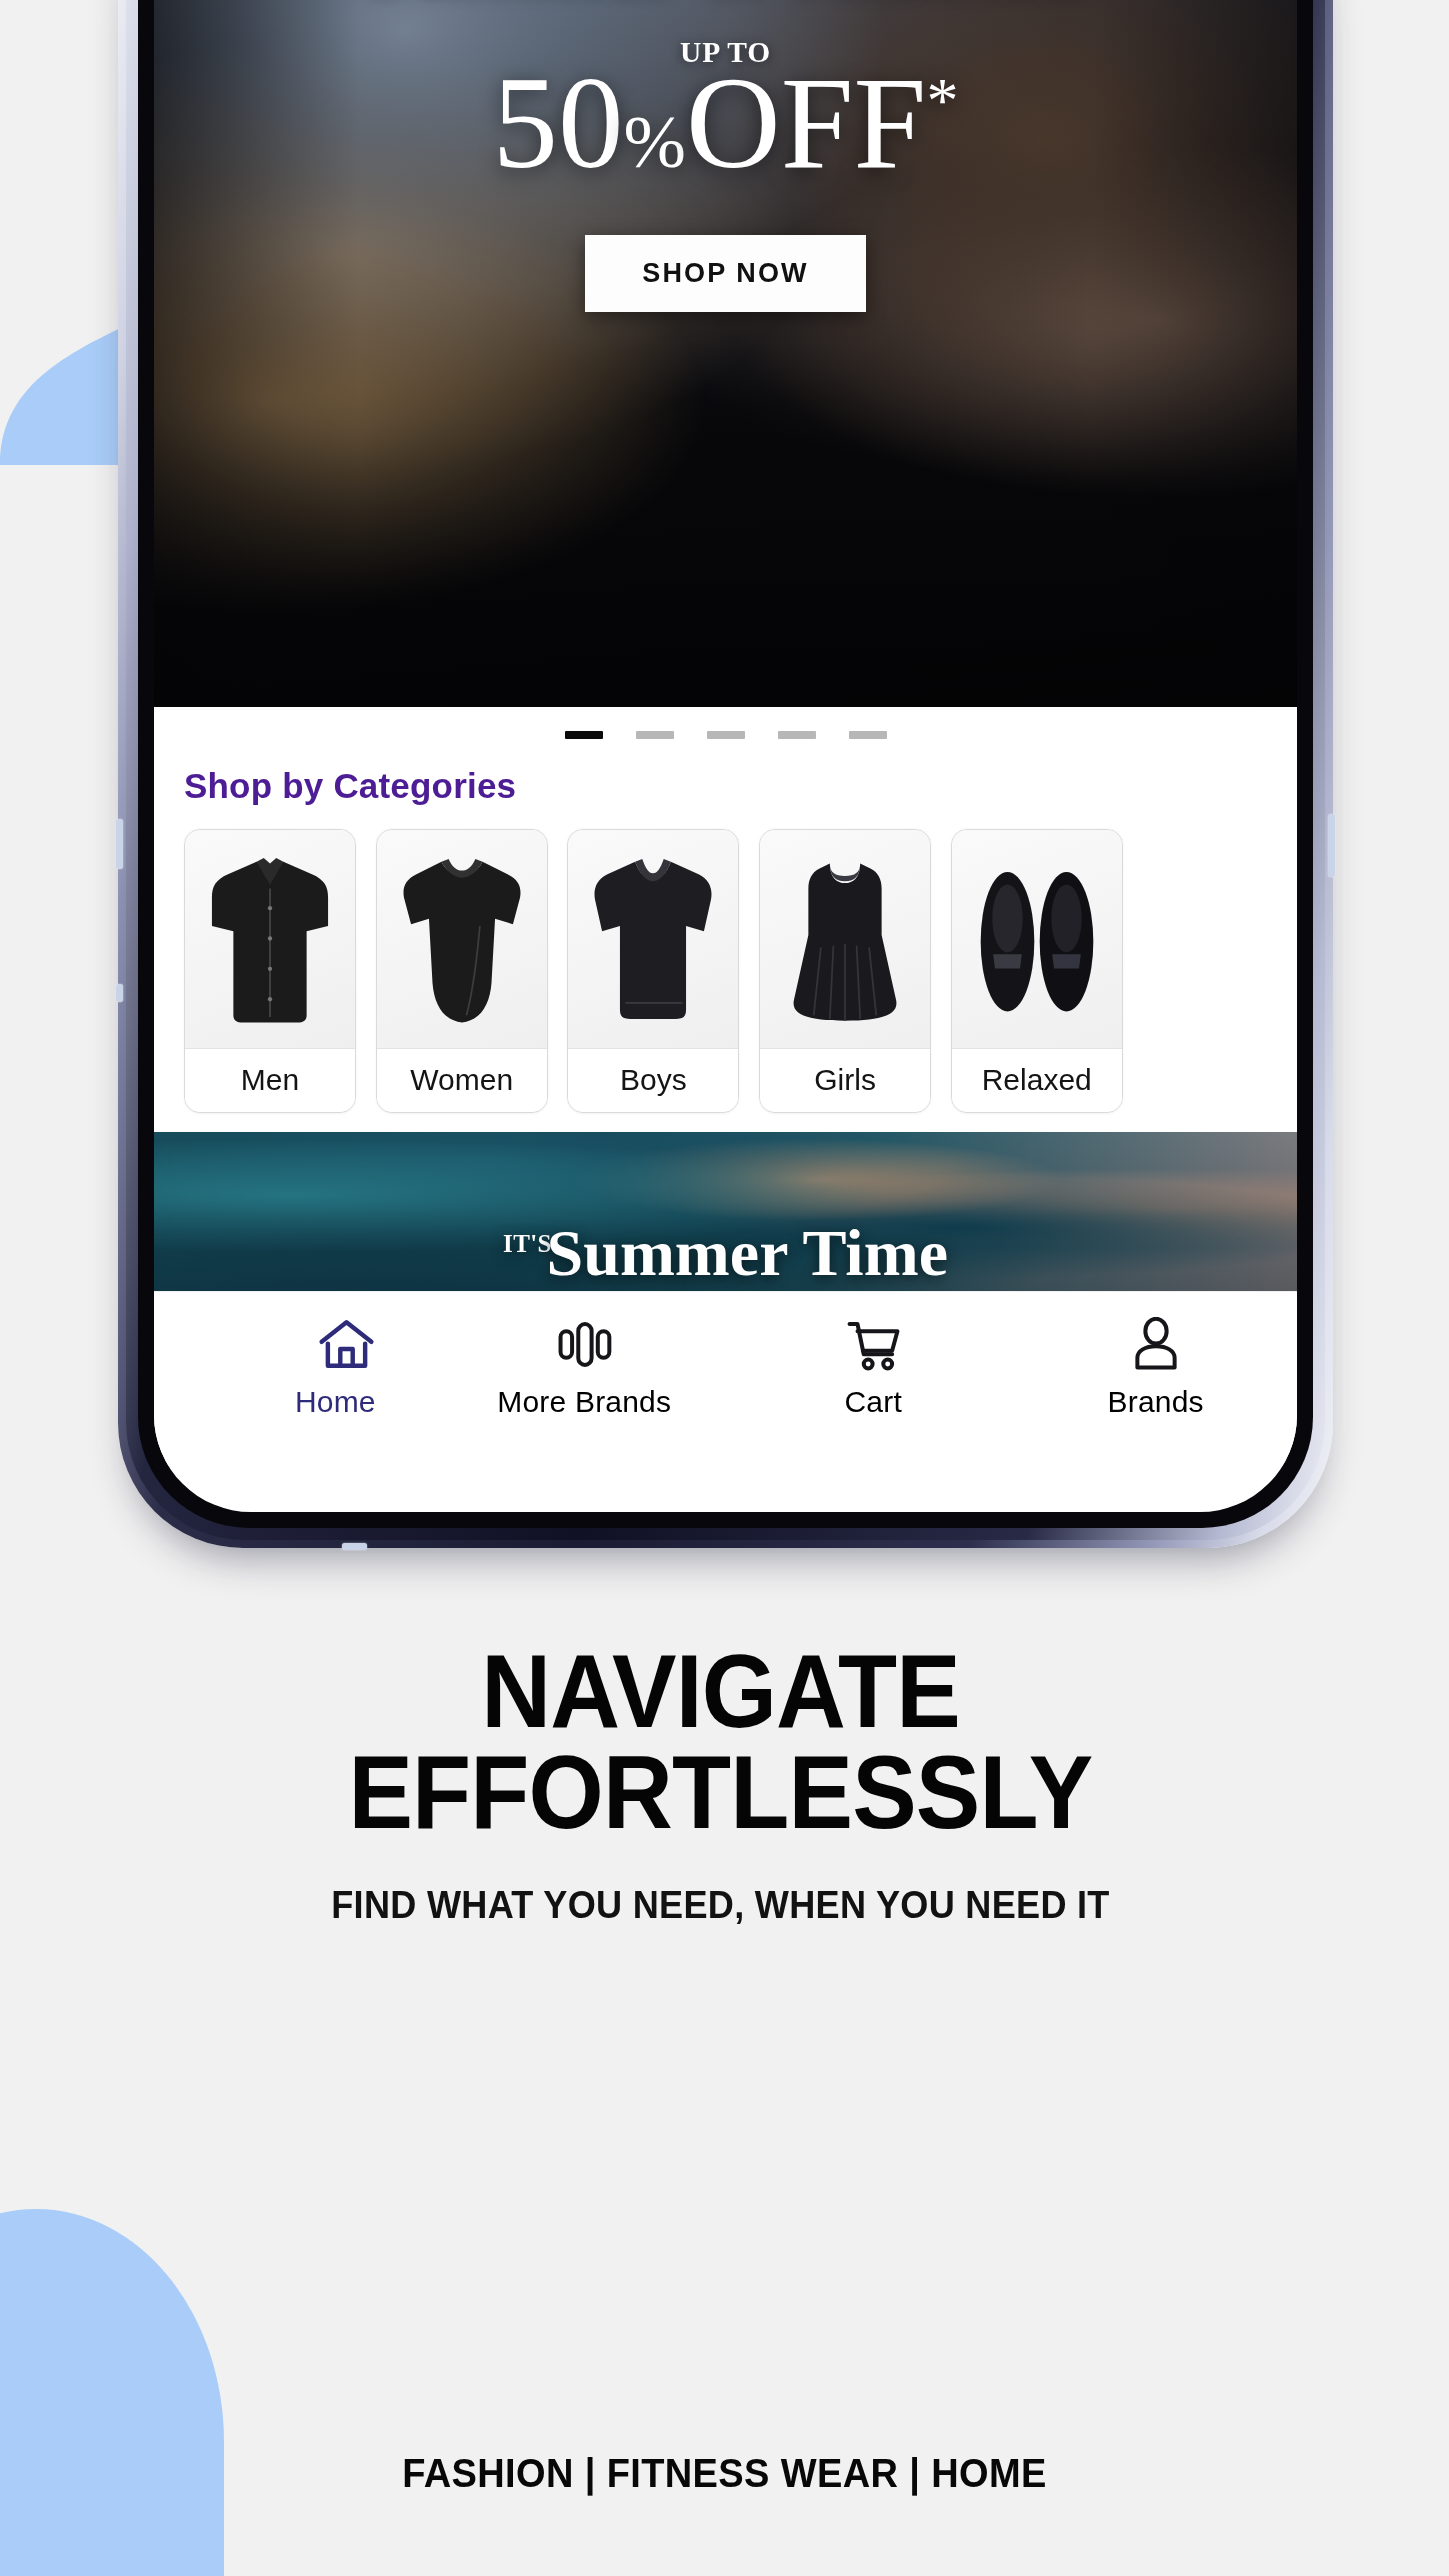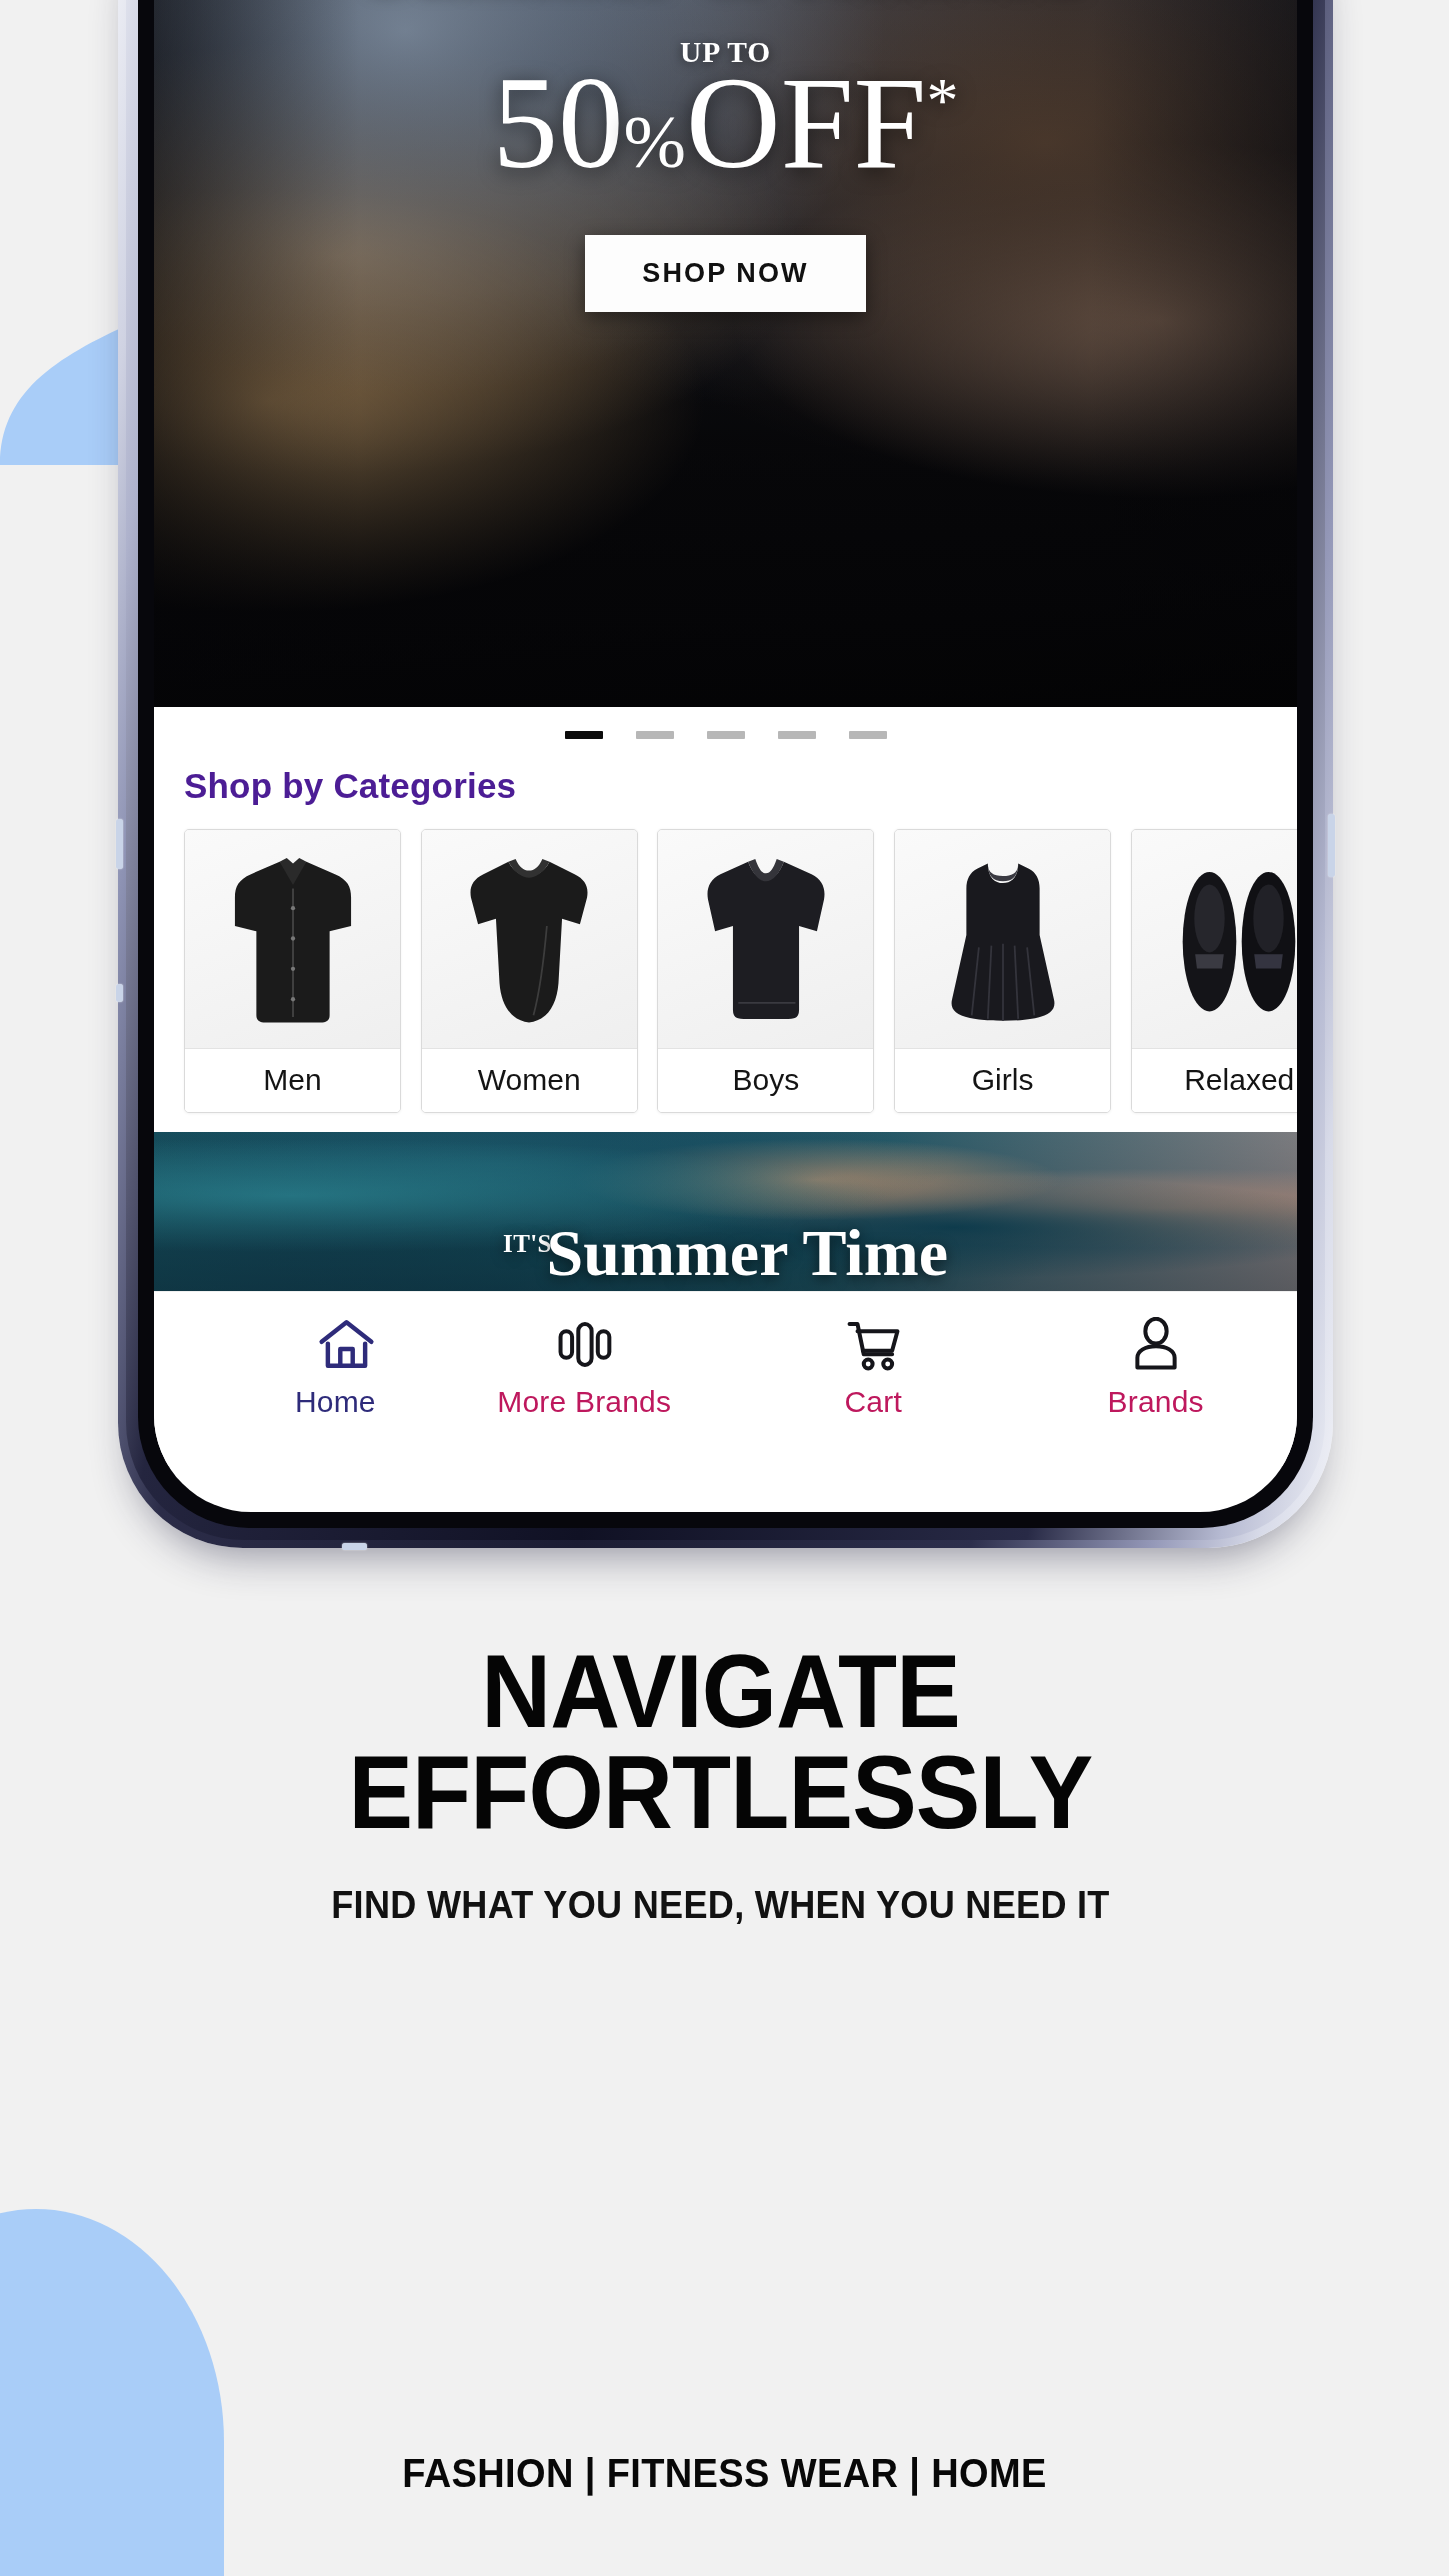--- a/index.html
+++ b/index.html
@@ -128,22 +128,22 @@
   .dot.active{ background:#0b0b0b; }
 
   
   #cats{ background:#fff; padding:0 0 19.7px 0; }
   #cats-title{
     font-size:35px; font-weight:700; color:#4c1d95;
     padding:10.7px 0 23px 30px; letter-spacing:0.2px;
   }
   #cat-row{ display:flex; gap:19.7px; padding-left:30px; }
   .cat-card{
-    flex:0 0 auto; width:217px; height:284px;
-    border:0.9px solid #dadada; border-radius:5px;
+    flex:0 0 auto; width:172px; height:284px;
+    border:0.9px solid #dadada; border-radius:16px;
     background:#f7f7f7; overflow:hidden; cursor:pointer;
     display:flex; flex-direction:column;
     box-shadow:0 0.9px 2.7px rgba(0,0,0,.05);
   }
   .cat-img{
     flex:1; display:flex; align-items:center; justify-content:center;
     background:linear-gradient(160deg,#fafafa,#efefef);
   }
   .cat-img svg{ display:block; }
   .cat-label{
@@ -182,21 +182,21 @@
 
   
   #bottom-nav{
     background:#fff; height:175px;
     display:flex; align-items:flex-start; justify-content:space-around;
     padding-top:25px;
     border-top:0.9px solid #f0f0f0;
   }
   .nav-item{
     display:flex; flex-direction:column; align-items:center; gap:12.5px;
-    cursor:pointer; color:#be185d; min-width:161px;
+    cursor:pointer; color:#000000; min-width:161px;
   }
   .nav-item.active{ color:#2e2b7a;align-items:flex-end; }
   .nav-label{ font-size:30px; letter-spacing:0.2px; }
   .nav-icon svg{ display:block; }
 
   
   #copy{ position:absolute; left:0; right:8px; top:1641px; text-align:center; z-index:5; }
   #headline{
     font-size:104px; font-weight:700; line-height:.97;
     color:#050505; letter-spacing:-0.9px;

